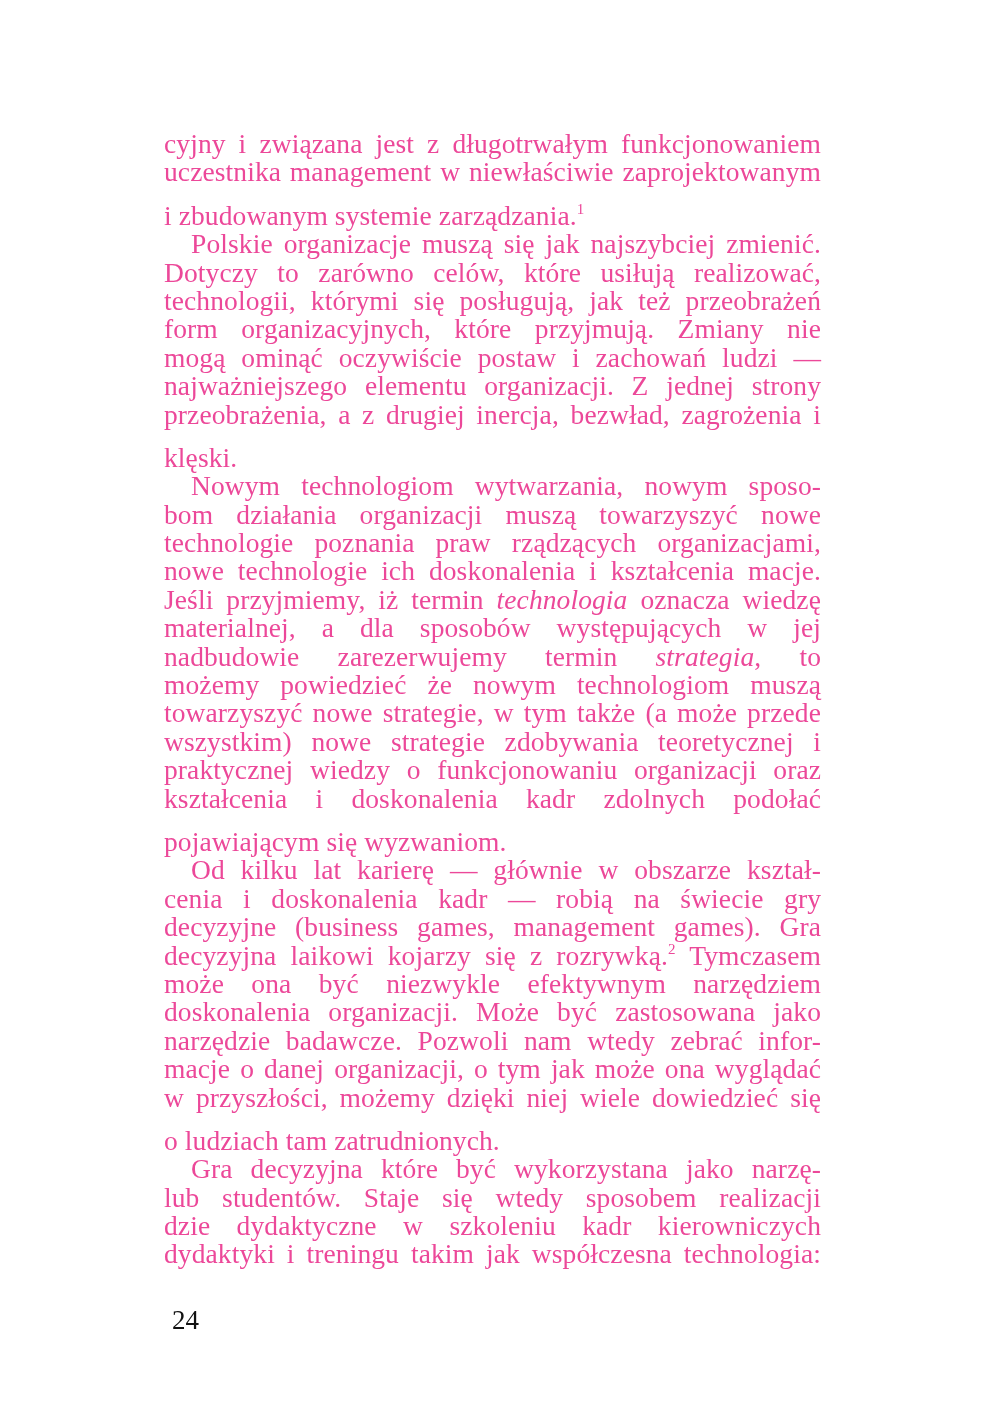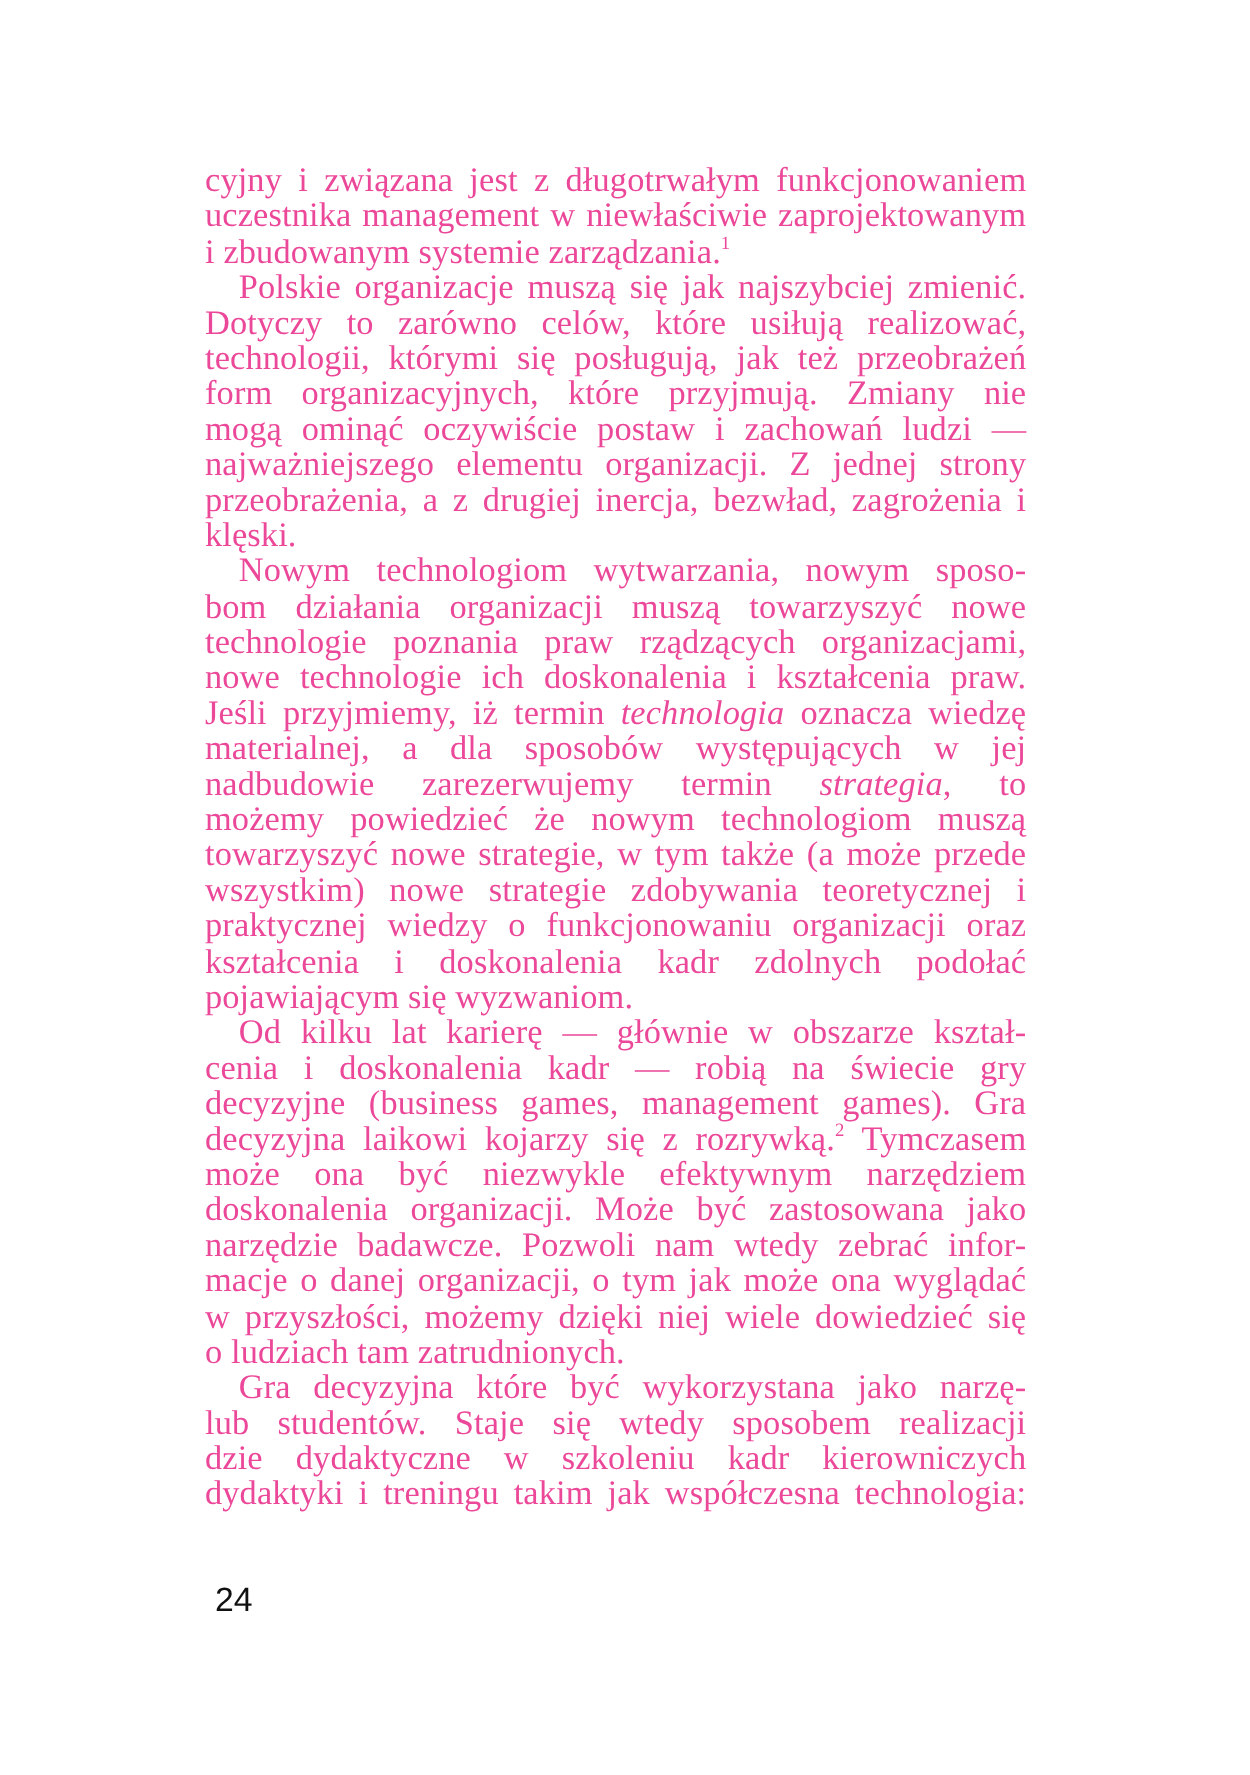--- a/index.html
+++ b/index.html
@@ -15,29 +15,29 @@
     }
     .line {
       display: block;
       height: 28.4px;
       line-height: 28.4px;
       white-space: nowrap;
       text-align: justify;
       text-align-last: justify;
       letter-spacing: 0.1px;
     }
-    .line.last { text-align-last: left; }
+    .line.last { text-align-last: left; margin-top: 15px; }
     .line.indent { padding-left: 27px; }
     .line .it { font-style: italic; }
     .line sup { font-size: 15px; line-height: 0; vertical-align: 11px; }
     .page-number {
       position: absolute;
       left: 172px;
-      top: 1265px;
-      font-family: Liberation Sans, sans-serif;
+      top: 1305px;
+      font-family: Liberation Serif, serif;
       font-size: 27px;
       color: #111111;
     }
   </style>
 </head>
 <body>
 
 <div class="page" id="page-body">
     <div>
       <span class="line"><span>cyjny i związana jest z długotrwałym funkcjonowaniem</span></span>
@@ -51,21 +51,21 @@
       <span class="line"><span>form organizacyjnych, które przyjmują. Zmiany nie</span></span>
       <span class="line"><span>mogą ominąć oczywiście postaw i zachowań ludzi —</span></span>
       <span class="line"><span>najważniejszego elementu organizacji. Z jednej strony</span></span>
       <span class="line"><span>przeobrażenia, a z drugiej inercja, bezwład, zagrożenia i</span></span>
       <span class="line last"><span>klęski.</span></span>
     </div>
     <div>
       <span class="line indent"><span>Nowym technologiom wytwarzania, nowym sposo-</span></span>
       <span class="line"><span>bom działania organizacji muszą towarzyszyć nowe</span></span>
       <span class="line"><span>technologie poznania praw rządzących organizacjami,</span></span>
-      <span class="line"><span>nowe technologie ich doskonalenia i kształcenia praw.</span></span>
+      <span class="line"><span>nowe technologie ich doskonalenia i kształcenia macje.</span></span>
       <span class="line"><span>Jeśli przyjmiemy, iż termin </span><span class="it">technologia</span><span> oznacza wiedzę</span></span>
       <span class="line"><span>materialnej, a dla sposobów występujących w jej</span></span>
       <span class="line"><span>nadbudowie zarezerwujemy termin </span><span class="it">strategia</span><span>, to</span></span>
       <span class="line"><span>możemy powiedzieć że nowym technologiom muszą</span></span>
       <span class="line"><span>towarzyszyć nowe strategie, w tym także (a może przede</span></span>
       <span class="line"><span>wszystkim) nowe strategie zdobywania teoretycznej i</span></span>
       <span class="line"><span>praktycznej wiedzy o funkcjonowaniu organizacji oraz</span></span>
       <span class="line"><span>kształcenia i doskonalenia kadr zdolnych podołać</span></span>
       <span class="line last"><span>pojawiającym się wyzwaniom.</span></span>
     </div>

